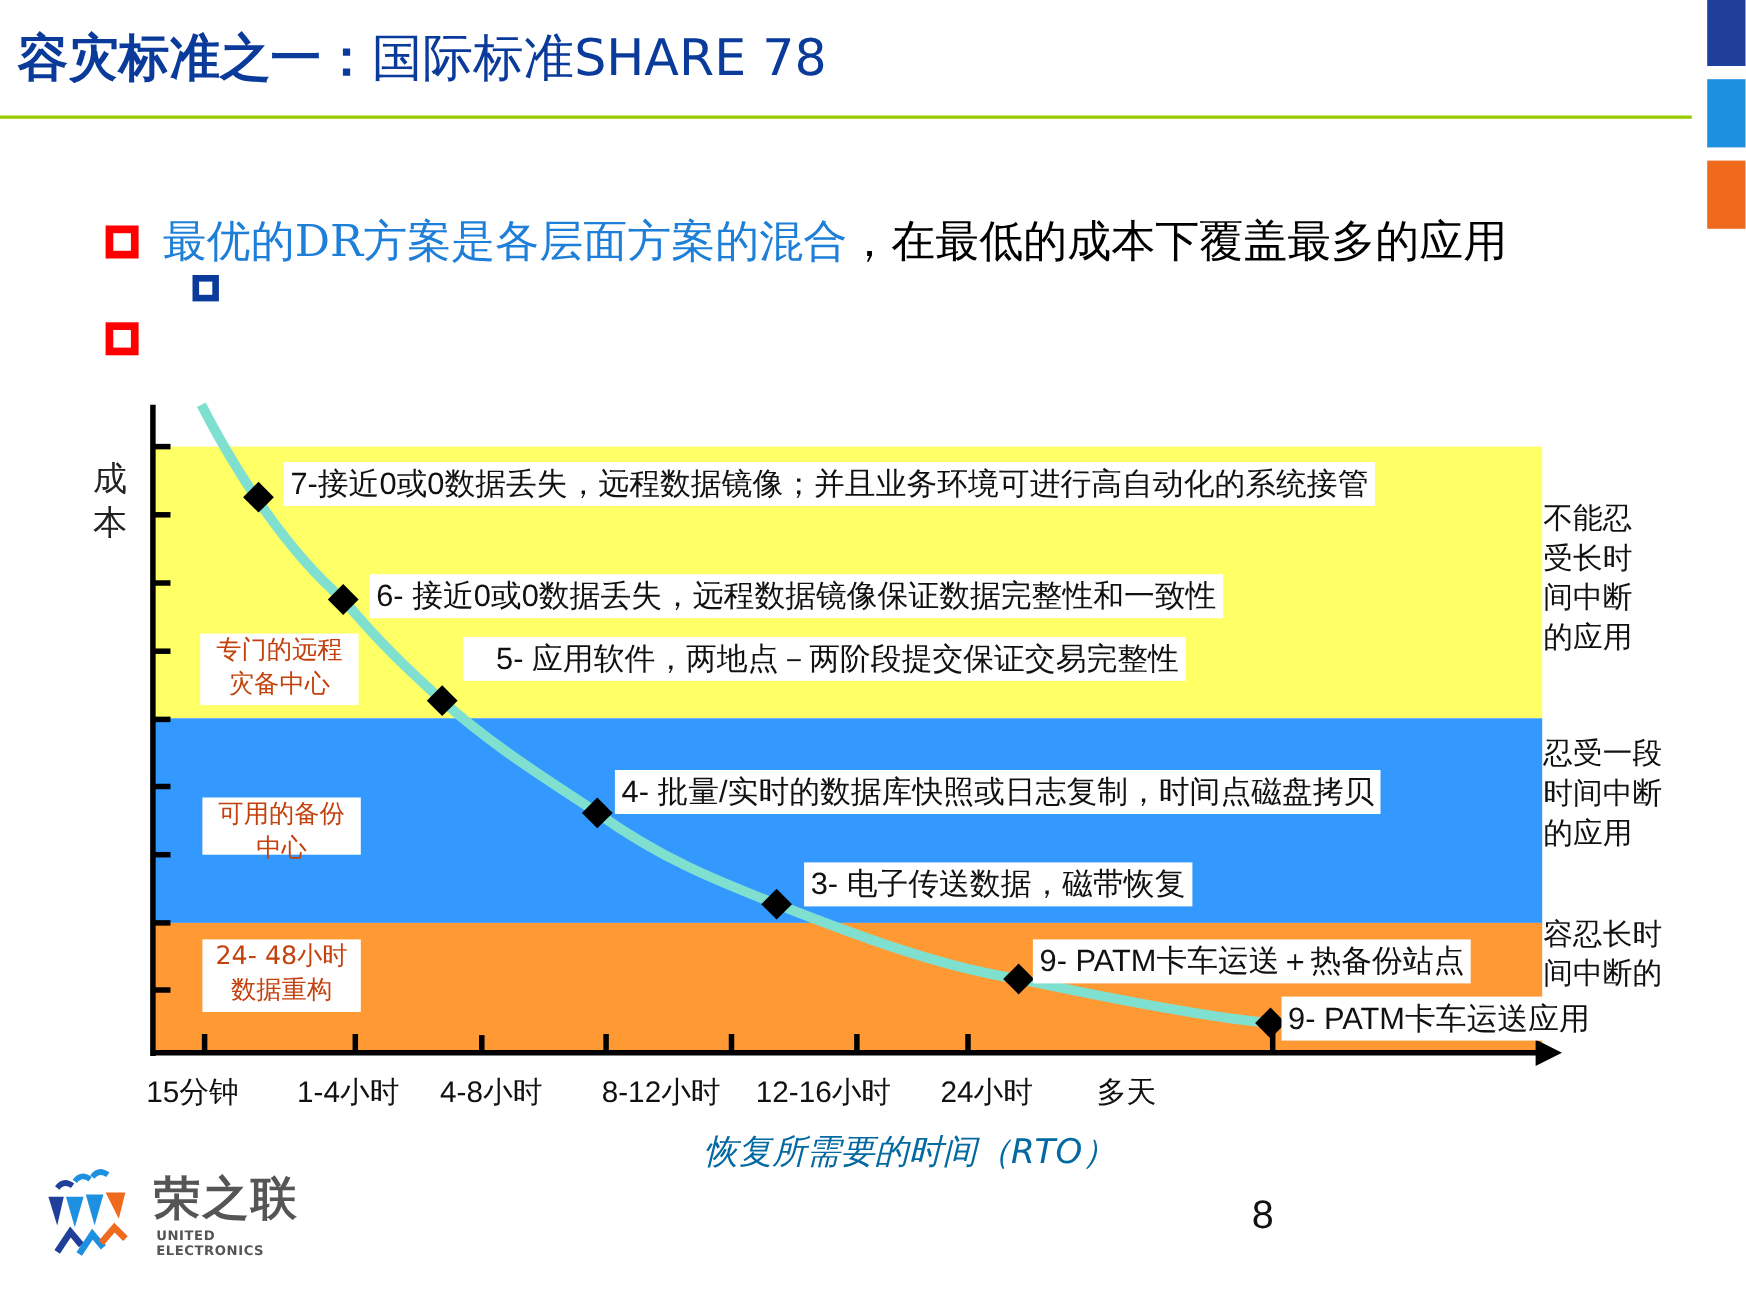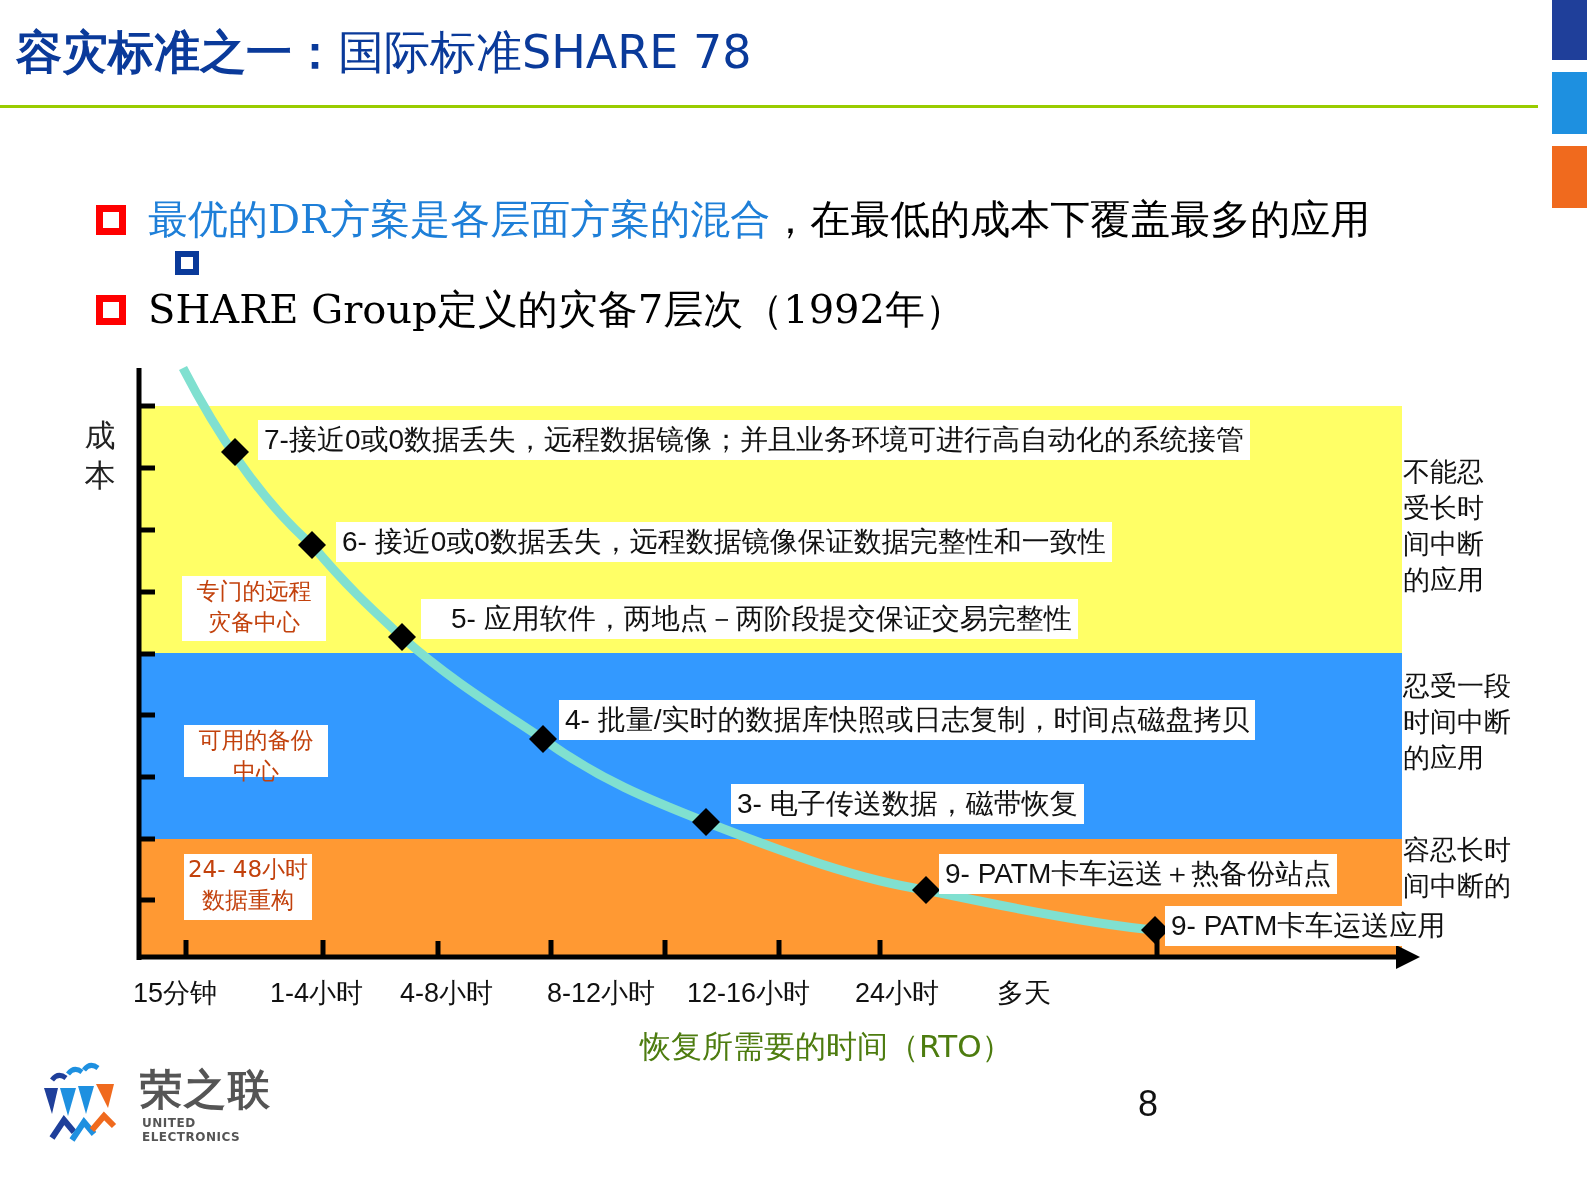--- a/index.html
+++ b/index.html
@@ -46,22 +46,22 @@
   }
   .y-axis-label {
     position: absolute; left: 82px; top: 415px; font-size: 31px; line-height: 40px;
     color: #222; font-family: "DejaVu Sans", sans-serif; width: 36px; text-align: center;
   }
   .x-tick-label {
     position: absolute; top: 975px; font-size: 27px; color: #111;
     font-family: "Liberation Sans", "DejaVu Sans", sans-serif; white-space: nowrap;
   }
   .x-axis-title {
-    position: absolute; left: 640px; top: 1026px; font-size: 31px; color: #4d7c0f;
-    font-family: "DejaVu Sans", sans-serif; white-space: nowrap;
+    position: absolute; left: 640px; top: 1026px; font-size: 31px; color: #0369a1;
+    font-family: "DejaVu Sans", sans-serif; white-space: nowrap; font-style: italic;
   }
   .page-number {
     position: absolute; left: 1138px; top: 1083px; font-size: 36px; color: #111;
     font-family: "Liberation Sans", sans-serif;
   }
   .logo { position: absolute; left: 38px; top: 1058px; width: 260px; height: 95px; }
   .logo-cn {
     position: absolute; left: 102px; top: 4px; font-size: 42px; font-weight: bold; color: #555;
     font-family: "DejaVu Sans", sans-serif; letter-spacing: 2px;
   }
@@ -82,21 +82,21 @@
 <div class="side-swatch" style="top:72px;height:62px;background:#1e90e0;"></div>
 <div class="side-swatch" style="top:146px;height:62px;background:#f06a1e;"></div>
 
 <div class="bullet-row b1">
   <span class="bullet-box" style="width:30px;height:30px;border-width:7px;border-color:#ff0000;"></span><span class="txt"><span class="blue">最优的DR方案是各层面方案的混合</span><span>，在最低的成本下覆盖最多的应用</span></span>
 </div>
 <div class="bullet-row b2">
   <span class="bullet-box" style="width:24px;height:24px;border-width:6px;border-color:#0a3a9a;"></span>
 </div>
 <div class="bullet-row b3">
-  <span class="bullet-box" style="width:30px;height:30px;border-width:7px;border-color:#ff0000;"></span><span class="txt">SHARE Group定义的灾备7层次（1992年）</span>
+  <span class="bullet-box" style="width:30px;height:30px;border-width:7px;border-color:#ff0000;"></span>
 </div>
 
 <svg class="chart" width="1587" height="1190" viewBox="0 0 1587 1190">
 
   <rect x="139" y="406" width="1263" height="247" fill="#ffff66"></rect>
   <rect x="139" y="653" width="1263" height="186" fill="#3399ff"></rect>
   <rect x="139" y="839" width="1263" height="118" fill="#ff9933"></rect>
 
   <path d="M183,368 C215,430 260,500 312,545 C350,590 375,612 402,637 C450,680 500,710 543,739 C600,780 650,800 706,822 C790,855 860,880 926,890 C1020,910 1100,925 1155,930" fill="none" stroke="#80e0d0" stroke-width="9" stroke-linecap="butt"></path>
 
@@ -132,31 +132,31 @@
     <polygon points="402,623 416,637 402,651 388,637"></polygon>
     <polygon points="543,725 557,739 543,753 529,739"></polygon>
     <polygon points="706,808 720,822 706,836 692,822"></polygon>
     <polygon points="926,876 940,890 926,904 912,890"></polygon>
     <polygon points="1155,916 1169,930 1155,944 1141,930"></polygon>
   </g>
 </svg>
 
 <div class="label-box" style="left:258px;top:420px;">7-接近0或0数据丢失，远程数据镜像；并且业务环境可进行高自动化的系统接管</div>
 <div class="label-box" style="left:336px;top:522px;">6- 接近0或0数据丢失，远程数据镜像保证数据完整性和一致性</div>
-<div class="label-box" style="left:421px;top:599px;padding-left:30px;">5- 应用软件，两地点－两阶段提交保证交易完整性</div>
+<div class="label-box" style="left:421px;top:579px;padding-left:30px;">5- 应用软件，两地点－两阶段提交保证交易完整性</div>
 <div class="label-box" style="left:559px;top:700px;">4- 批量/实时的数据库快照或日志复制，时间点磁盘拷贝</div>
 <div class="label-box" style="left:731px;top:784px;">3- 电子传送数据，磁带恢复</div>
 <div class="label-box" style="left:939px;top:854px;">9- PATM卡车运送＋热备份站点</div>
 <div class="label-box" style="left:1165px;top:906px;">9- PATM卡车运送应用</div>
 
 <div class="zone-box" style="left:182px;top:576px;width:144px;height:65px;white-space:pre-line;">专门的远程
 灾备中心</div>
 <div class="zone-box" style="left:184px;top:725px;width:144px;height:52px;white-space:pre-line;">可用的备份
 中心</div>
-<div class="zone-box" style="left:184px;top:854px;width:128px;height:66px;white-space:pre-line;">24- 48小时
+<div class="zone-box" style="left:184px;top:854px;width:144px;height:66px;white-space:pre-line;">24- 48小时
 数据重构</div>
 
 <div class="right-label" style="left:1403px;top:454px;width:110px;">不能忍
 受长时
 间中断
 的应用</div>
 <div class="right-label" style="left:1403px;top:668px;width:130px;">忍受一段
 时间中断
 的应用</div>
 <div class="right-label" style="left:1403px;top:832px;width:130px;">容忍长时

